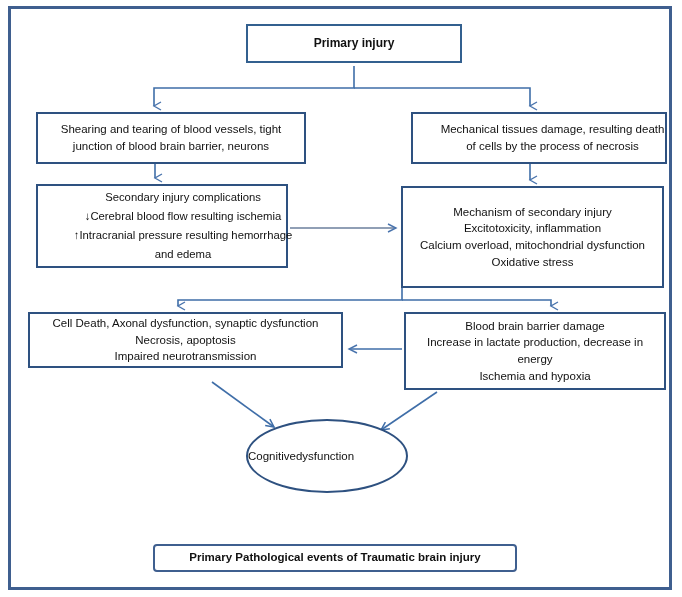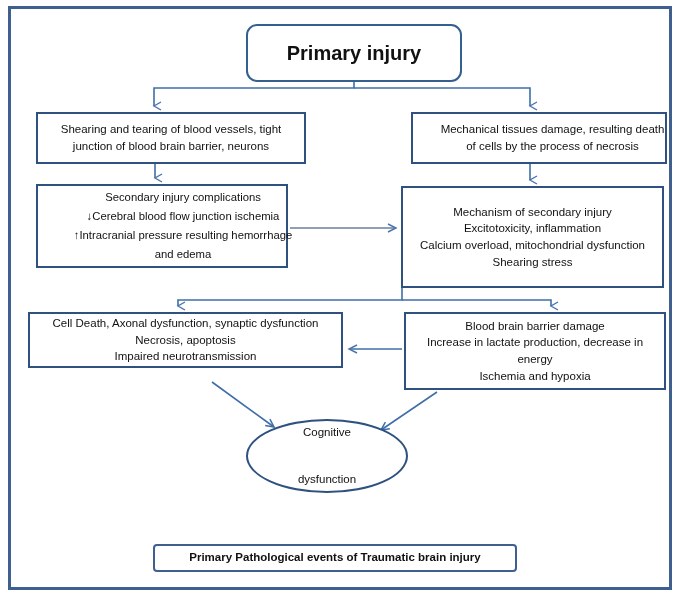--- a/index.html
+++ b/index.html
@@ -51,26 +51,25 @@
     padding: 4px 6px;
   }
   .node .line {
     display: block;
     white-space: nowrap;
   }
   #node-primary {
     left: 246px;
     top: 24px;
     width: 216px;
-    height: 58px;
+    height: 39px;
     font-weight: bold;
-    font-size: 20px;
+    font-size: 12px;
     border-width: 2px;
     border-color: #33608f;
-    border-radius: 11px;
   }
   #node-shearing {
     left: 36px;
     top: 112px;
     width: 270px;
     height: 52px;
   }
   #node-mechanical {
     left: 411px;
     top: 112px;
@@ -120,23 +119,23 @@
     position: absolute;
     left: 246px;
     top: 419px;
     width: 162px;
     height: 74px;
     box-sizing: border-box;
     border: 2px solid #2e5180;
     border-radius: 50%;
     background: #ffffff;
     display: flex;
-    flex-direction: column;
+    flex-direction: row;
     align-items: center;
-    justify-content: space-between;
+    justify-content: flex-start;
     text-align: center;
     font-size: 11.5px;
     color: #111111;
     line-height: 2.0;
   }
 </style>
 </head>
 <body>
 
 <div id="figure">
@@ -188,30 +187,30 @@
     <span class="line">junction of blood brain barrier, neurons</span>
   </div>
 
   <div class="node" id="node-mechanical">
     <span class="line">Mechanical tissues damage, resulting death</span>
     <span class="line">of cells by the process of necrosis</span>
   </div>
 
   <div class="node" id="node-secondary">
     <span class="line">Secondary injury complications</span>
-    <span class="line">↓Cerebral blood flow junction ischemia</span>
+    <span class="line">↓Cerebral blood flow resulting ischemia</span>
     <span class="line">↑Intracranial pressure resulting hemorrhage</span>
     <span class="line">and edema</span>
   </div>
 
   <div class="node" id="node-mechanism">
     <span class="line">Mechanism of secondary injury</span>
     <span class="line">Excitotoxicity, inflammation</span>
     <span class="line">Calcium overload, mitochondrial dysfunction</span>
-    <span class="line">Shearing stress</span>
+    <span class="line">Oxidative stress</span>
   </div>
 
   <div class="node" id="node-celldeath">
     <span class="line">Cell Death, Axonal dysfunction, synaptic dysfunction</span>
     <span class="line">Necrosis, apoptosis</span>
     <span class="line">Impaired neurotransmission</span>
   </div>
 
   <div class="node" id="node-bbb">
     <span class="line">Blood brain barrier damage</span>

